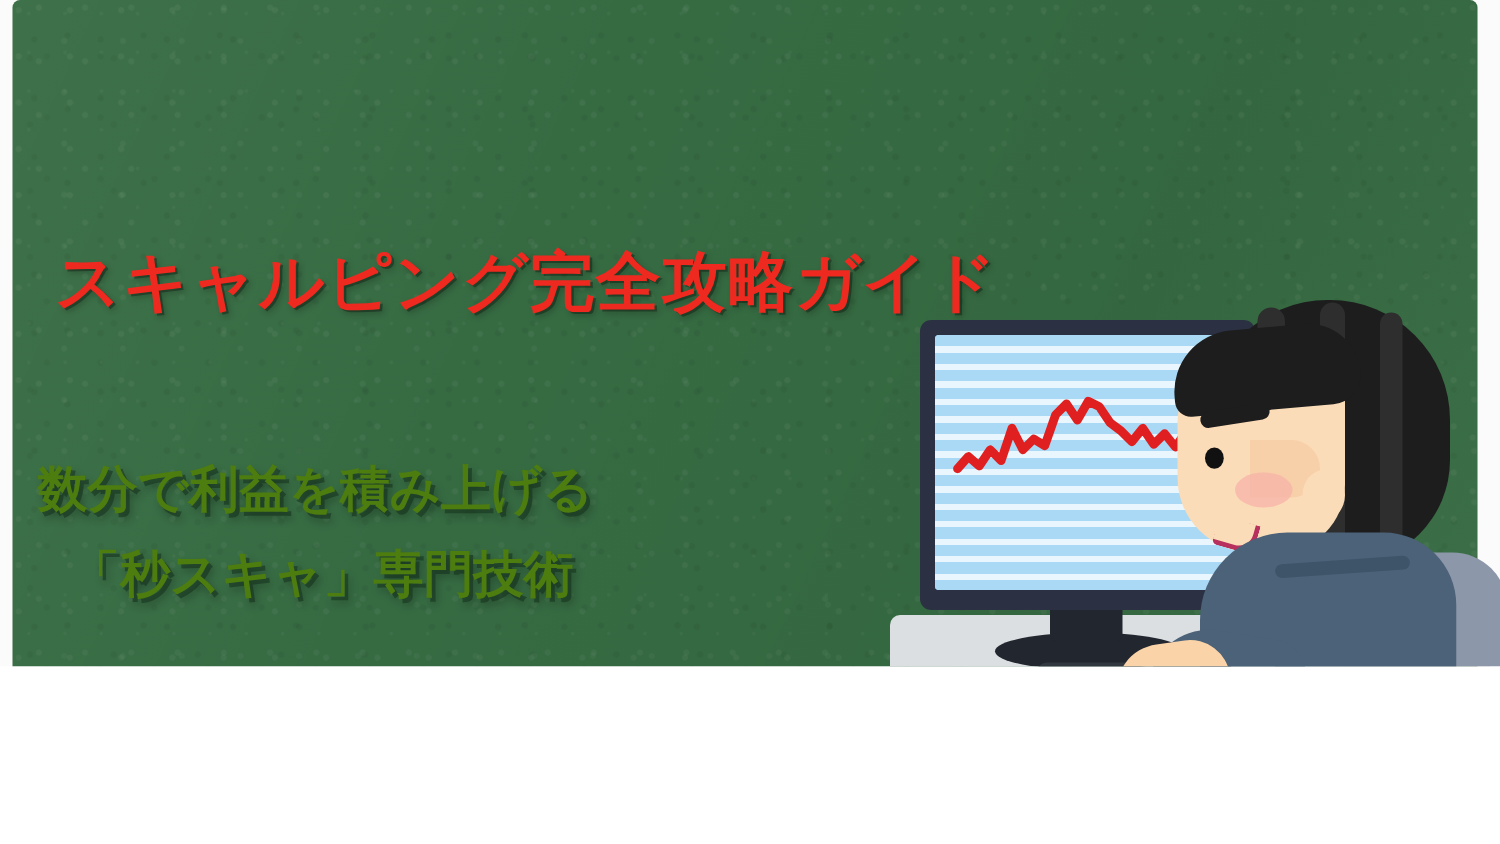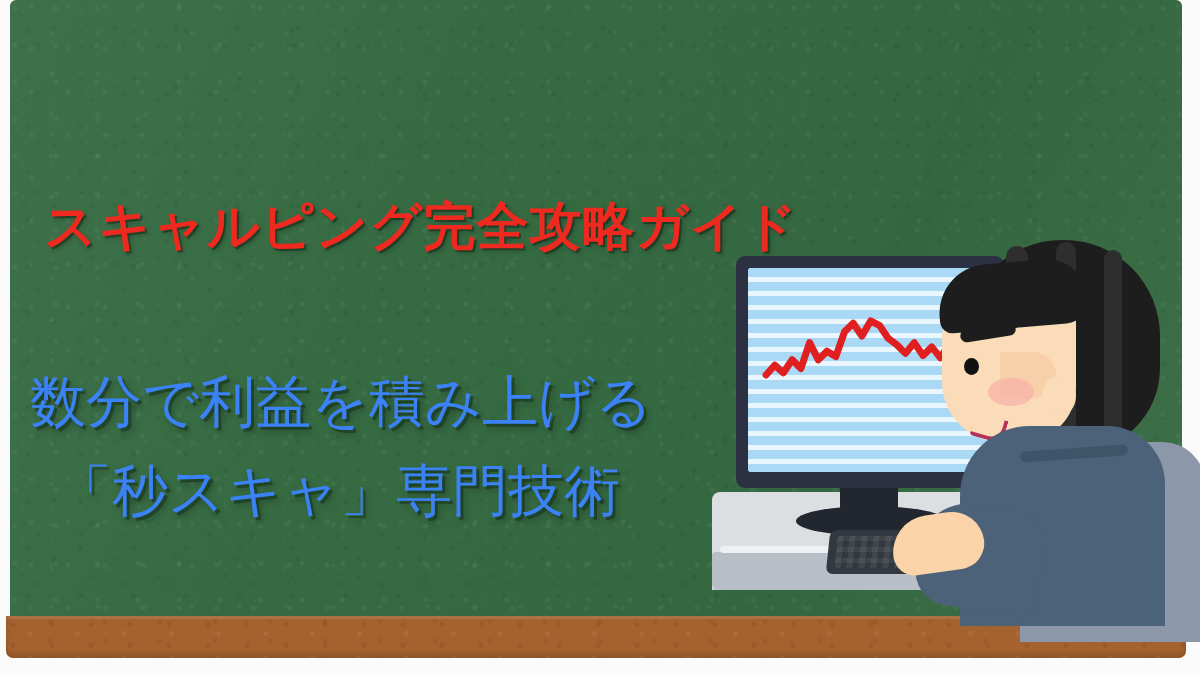--- a/index.html
+++ b/index.html
@@ -1,21 +1,21 @@
 <!DOCTYPE html>
 <html><head>
 <meta charset="utf-8">
 <style>
   html,body{margin:0;padding:0;}
   body{
     width:1200px;height:675px;overflow:hidden;
     background:#ffffff;
     font-family:"Liberation Sans","DejaVu Sans",sans-serif;
   }
-  #stage{position:relative;width:1200px;height:675px;background:#fbfbfb;overflow:hidden;}
+  #stage{position:relative;width:1200px;height:533px;background:#fbfbfb;overflow:hidden;}
 
   
   .board{
     position:absolute;left:10px;top:0px;width:1172px;height:616px;
     background:#366b42;
     border-radius:6px 6px 0 0;
   }
   .board-noise{
     position:absolute;inset:0;border-radius:6px 6px 0 0;
     background-image:
@@ -53,21 +53,21 @@
 
   
   .headline{
     position:absolute;left:44px;top:198px;
     font-size:52px;font-weight:bold;color:#ee2a20;
     letter-spacing:1px;white-space:nowrap;line-height:1.1;
     text-shadow:2px 2px 0 rgba(0,0,0,.30), 3px 3px 5px rgba(0,0,0,.22);
   }
   .subline{
     position:absolute;left:30px;top:366px;
-    font-size:56px;font-weight:normal;color:#3b82f6;
+    font-size:40px;font-weight:bold;color:#4d7c0f;
     letter-spacing:0px;line-height:1.30;white-space:nowrap;
     text-shadow:3px 3px 0 rgba(20,48,28,.55), 4px 5px 7px rgba(0,0,0,.30);
   }
   .subline .l2{display:block;padding-left:26px;margin-top:16px;}
 
   
   .illust{position:absolute;left:690px;top:230px;width:500px;height:392px;}
 
   
   .desk{

